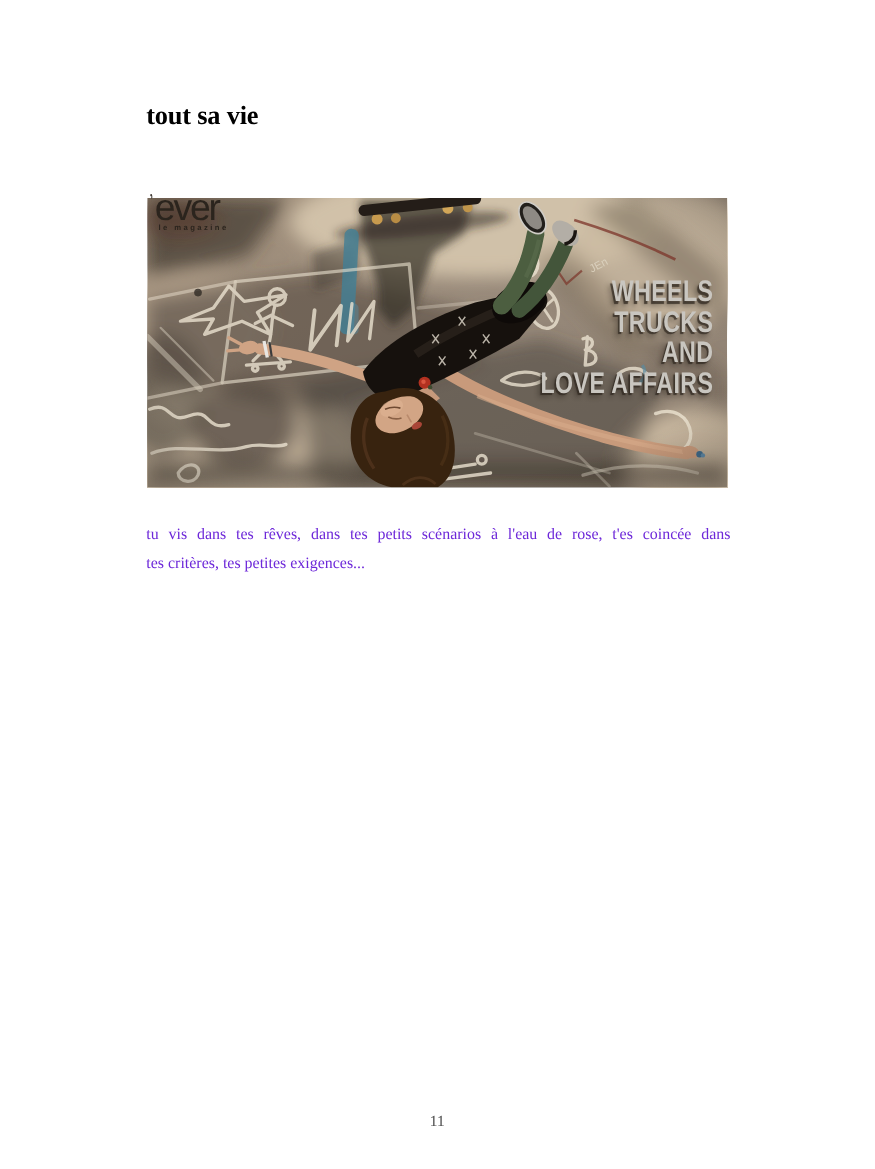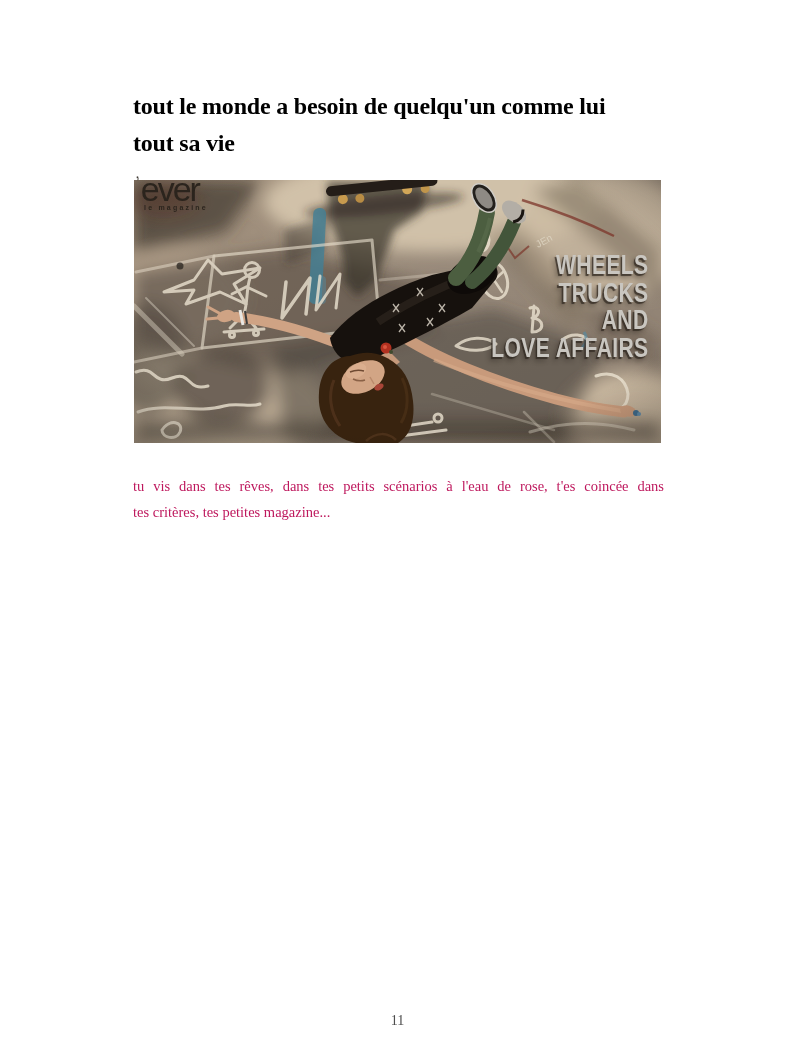--- a/index.html
+++ b/index.html
@@ -23,34 +23,33 @@
   .logo-tagline{font-size:7px;font-weight:700;letter-spacing:2.2px;margin:1px 0 0 7px;white-space:nowrap;}
 
   .overlay{position:absolute;right:12px;top:72px;display:flex;flex-direction:column;align-items:flex-end;
            font-family:"Liberation Sans",sans-serif;font-weight:700;font-size:27px;line-height:27.5px;
            letter-spacing:.5px;color:#c9c6c0;white-space:nowrap;
            text-shadow:-2px 2px 1px rgba(47,40,32,.78),-4px 4px 6px rgba(40,34,27,.45);
            transform:scaleX(.78);transform-origin:100% 0;}
 
   
   .bodytext{position:absolute;left:133px;top:474px;width:531px;margin:0;
-            font-size:14.5px;line-height:25.5px;color:#be185d;}
+            font-size:14.5px;line-height:25.5px;color:#6d28d9;}
   .b-line{display:block;}
   .b-line.justify{text-align:justify;text-align-last:justify;}
 
   .pageno{position:absolute;left:0;right:0;top:1013px;text-align:center;
           font-size:14px;color:#4c4c4c;}
 </style>
 </head>
 <body>
 
 <div class="page">
 
   <h1 class="heading">
-    <span class="h-line">tout le monde a besoin de quelqu'un comme lui</span>
     <span class="h-line">tout sa vie</span>
   </h1>
 
   <figure class="photo">
     <svg width="527" height="263" viewBox="0 0 527 263" preserveAspectRatio="none">
       <defs>
         <filter id="b2" x="-30%" y="-30%" width="160%" height="160%">
             <feGaussianBlur stdDeviation="2"></feGaussianBlur>
           </filter>
         <filter id="b4" x="-40%" y="-40%" width="180%" height="180%">
@@ -207,17 +206,17 @@
     <div class="overlay">
       <span>WHEELS</span>
       <span>TRUCKS</span>
       <span>AND</span>
       <span>LOVE AFFAIRS</span>
     </div>
   </figure>
 
   <p class="bodytext">
     <span class="b-line justify">tu vis dans tes rêves, dans tes petits scénarios à l'eau de rose, t'es coincée dans</span>
-    <span class="b-line">tes critères, tes petites magazine...</span>
+    <span class="b-line">tes critères, tes petites exigences...</span>
   </p>
 
   <div class="pageno">11</div>
 </div>
 
 </body></html>

